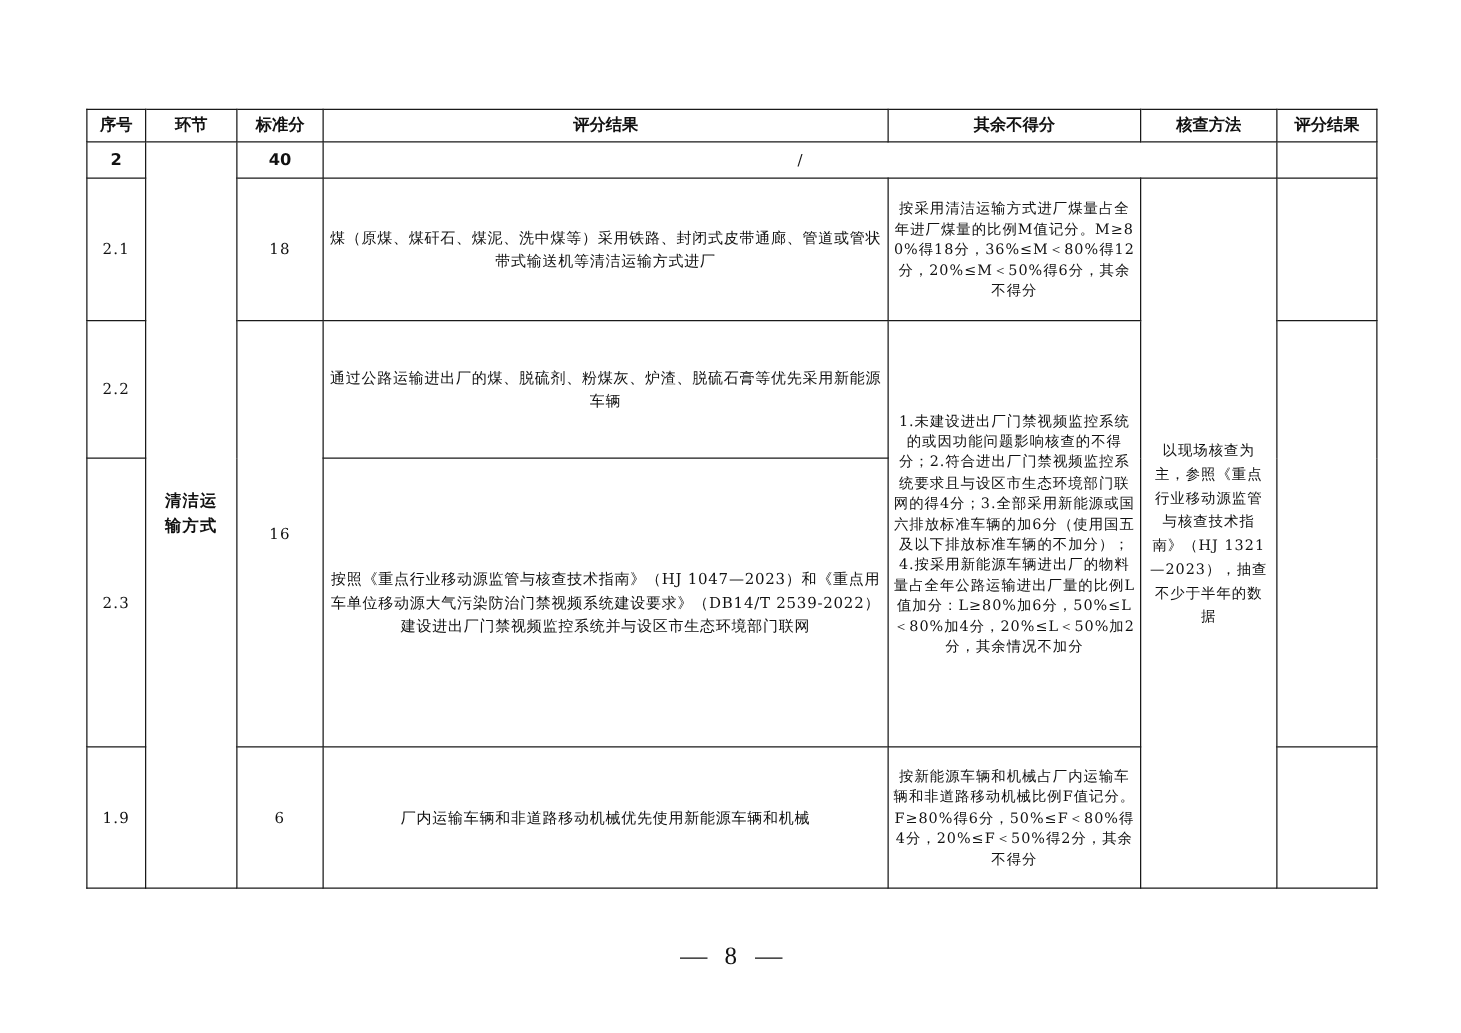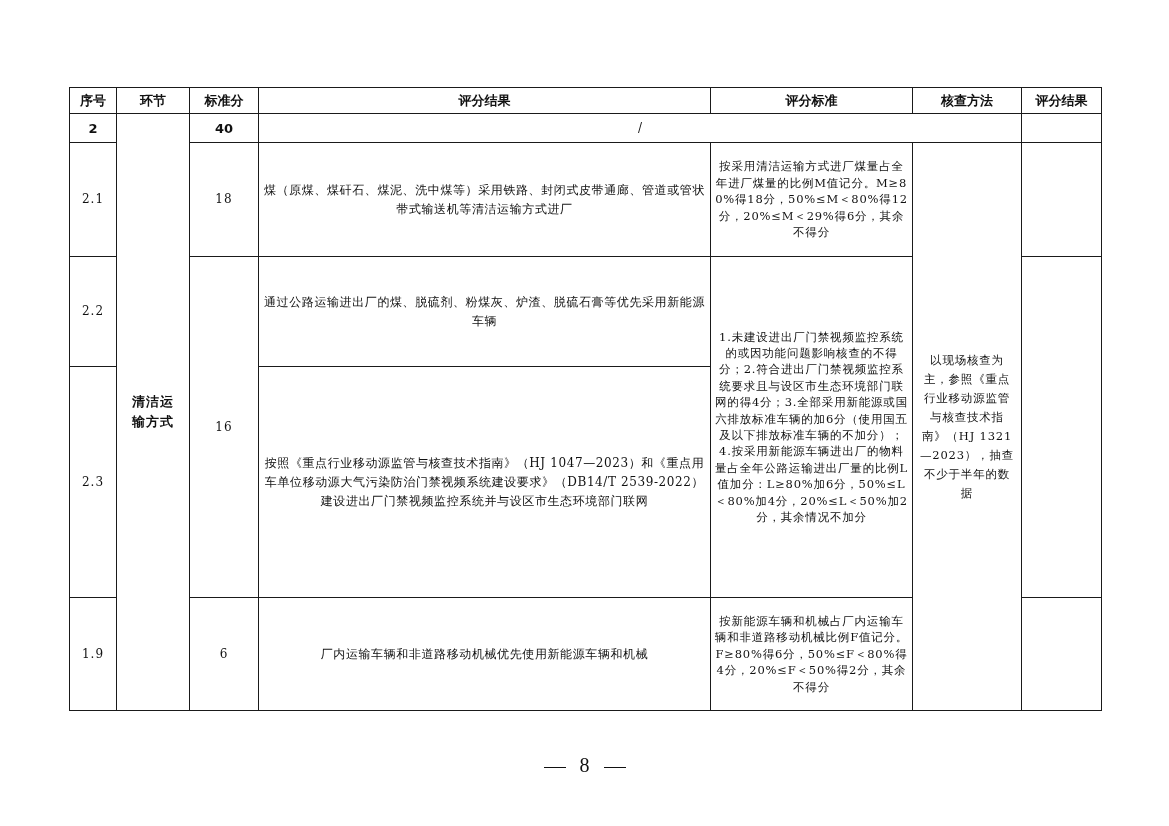--- a/index.html
+++ b/index.html
@@ -106,40 +106,40 @@
       <col style="width:109px">
       <col style="width:80px">
     </colgroup>
 
     <tbody>
         <tr style="height:26px">
       <th>序号</th>
       <th>环节</th>
       <th>标准分</th>
       <th>评分结果</th>
-      <th>评分标准</th>
+      <th>其余不得分</th>
       <th>核查方法</th>
       <th>评分结果</th>
     </tr>
 
     <tr style="height:29px">
       <td class="bold">2</td>
       <td class="bold" rowspan="5">
         <div style="width:44px;margin:0 auto;line-height:20px;letter-spacing:1px;">清洁运输方式</div>
       </td>
       <td class="bold">40</td>
       <td colspan="3">/</td>
       <td></td>
     </tr>
 
     <tr style="height:114px">
       <td class="num">2.1</td>
       <td class="num">18</td>
       <td class="req">煤（原煤、煤矸石、煤泥、洗中煤等）采用铁路、封闭式皮带通廊、管道或管状带式输送机等清洁运输方式进厂</td>
-      <td class="crit">按采用清洁运输方式进厂煤量占全年进厂煤量的比例M值记分。M≥80%得18分，50%≤M＜80%得12分，20%≤M＜29%得6分，其余不得分</td>
+      <td class="crit">按采用清洁运输方式进厂煤量占全年进厂煤量的比例M值记分。M≥80%得18分，36%≤M＜80%得12分，20%≤M＜50%得6分，其余不得分</td>
       <td class="method" rowspan="4">
         <div style="padding:0 2px;">以现场核查为主，参照《重点行业移动源监管与核查技术指南》（HJ 1321—2023），抽查不少于半年的数据</div>
       </td>
       <td></td>
     </tr>
 
     <tr style="height:110px">
       <td class="num">2.2</td>
       <td class="num" rowspan="2">16</td>
       <td class="req">通过公路运输进出厂的煤、脱硫剂、粉煤灰、炉渣、脱硫石膏等优先采用新能源车辆</td>

